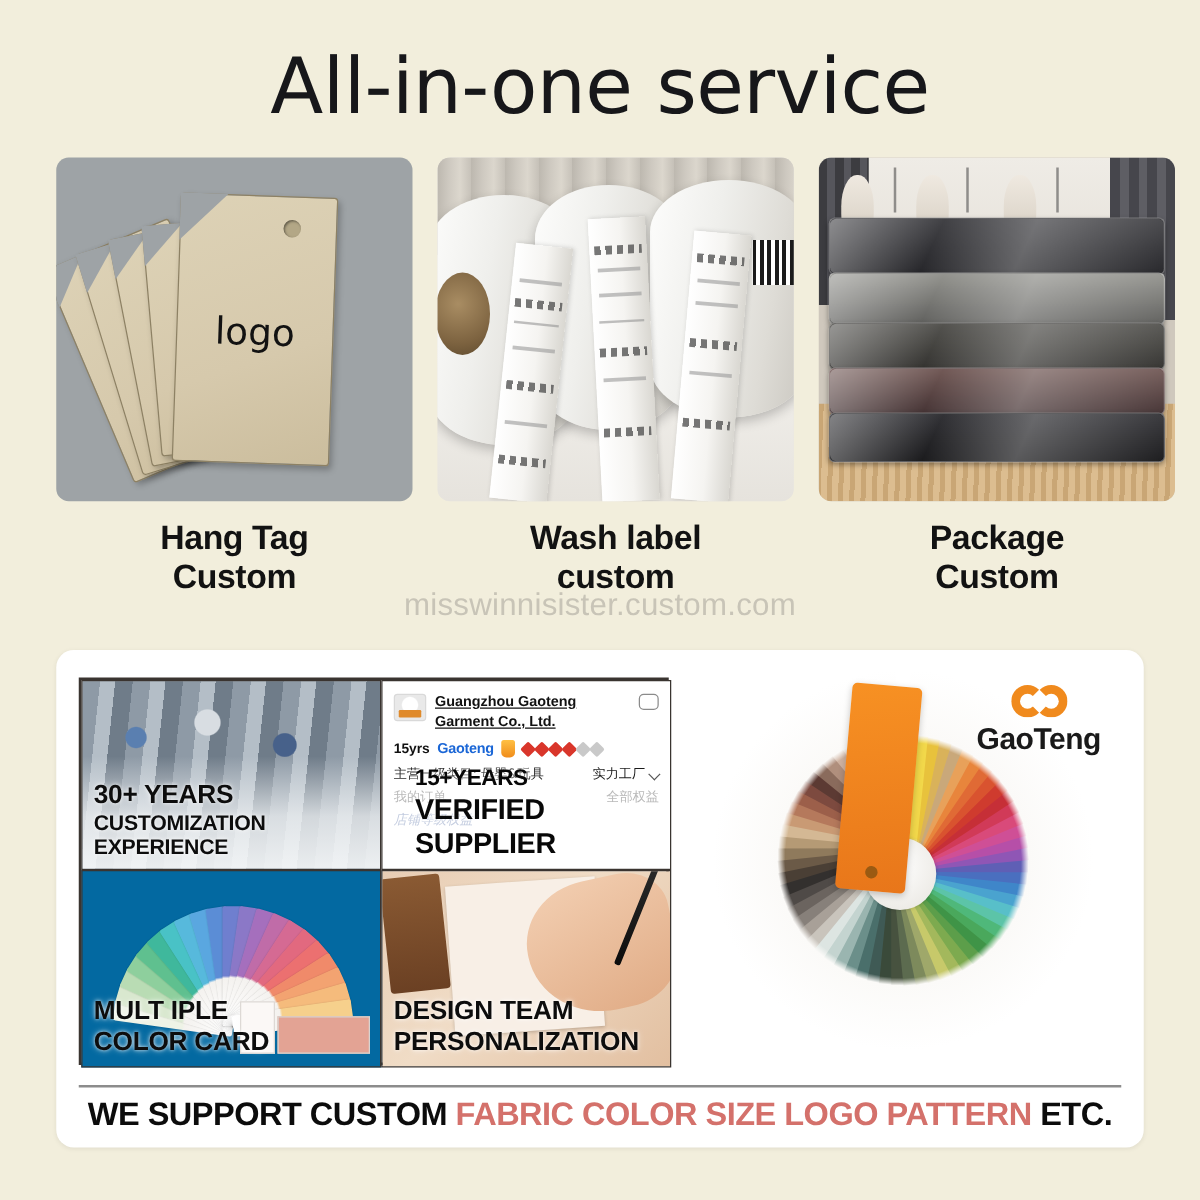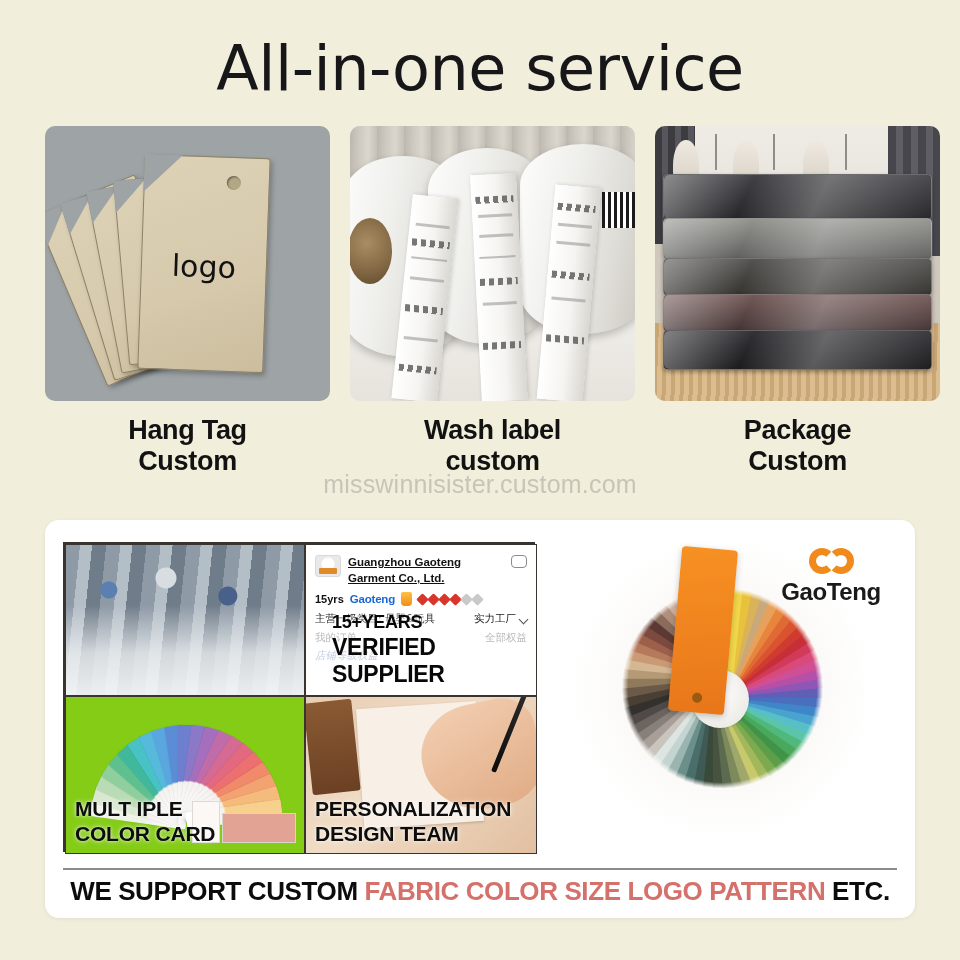--- a/index.html
+++ b/index.html
@@ -335,21 +335,21 @@
     position: absolute;
     left: 26px; bottom: 6px;
     font-weight: 700; color: #080808;
     line-height: 1.2; letter-spacing: -0.3px;
     text-shadow: 0 0 4px rgba(255,255,255,.9);
   }
   .sup-big-overlay .l1 { font-size: 18px; }
   .sup-big-overlay .l2 { font-size: 23px; }
 
   
-  .c-colorcard { background: #84cc16; }
+  .c-colorcard { background: #0369a1; }
   .fan-wrap { position: absolute; left: 8px; top: 4px; width: 224px; height: 120px; }
   .fan-blade {
     position: absolute;
     left: 104px; bottom: 0;
     width: 17px; height: 96px;
     transform-origin: 50% 100%;
     border-radius: 2px;
     box-shadow: 0 0 1px rgba(0,0,0,.25);
   }
   .cc-swatch-box {
@@ -583,20 +583,24 @@
 
 <div class="watermark">misswinnisister.custom.com</div>
 
 <div class="bottom-panel">
   <div class="panel-inner">
 
     <div class="grid2">
 
       <div class="cell c-factory">
         <div class="fog"></div>
+        <div class="cell-overlay">
+          <div class="ov-big">30+ YEARS</div>
+          <div class="ov-sub">CUSTOMIZATION EXPERIENCE</div>
+        </div>
       </div>
 
       <div class="cell c-supplier">
         <div class="sup-head">
           <div class="sup-avatar"></div>
           <div class="sup-name">Guangzhou Gaoteng Garment Co., Ltd.</div>
           <div class="sup-msg-icon"></div>
         </div>
         <div class="sup-badges">
           <span class="b-yrs">15yrs</span>
@@ -662,22 +666,22 @@
           <div class="ov-big">COLOR CARD</div>
         </div>
       </div>
 
       <div class="cell c-design">
         <div class="d-leather"></div>
         <div class="d-sketchpad"></div>
         <div class="d-hand"></div>
         <div class="d-pen"></div>
         <div class="cell-overlay">
+          <div class="ov-big">DESIGN TEAM</div>
           <div class="ov-big">PERSONALIZATION</div>
-          <div class="ov-big">DESIGN TEAM</div>
         </div>
       </div>
     </div>
 
     <div class="fan-big-wrap" id="fan-big">
         <div class="fan-big-blade" style="transform: rotate(174deg); background: linear-gradient(rgb(253, 253, 252) 0%, rgb(253, 253, 252) 8%, rgb(158, 148, 137) 12%, rgb(158, 148, 137) 62%, rgb(251, 250, 248) 66%, rgb(255, 255, 255) 100%);"></div>
         <div class="fan-big-blade" style="transform: rotate(168.387deg); background: linear-gradient(rgb(253, 253, 252) 0%, rgb(253, 253, 252) 8%, rgb(189, 178, 168) 12%, rgb(189, 178, 168) 62%, rgb(251, 250, 248) 66%, rgb(255, 255, 255) 100%);"></div>
         <div class="fan-big-blade" style="transform: rotate(162.774deg); background: linear-gradient(rgb(253, 253, 252) 0%, rgb(253, 253, 252) 8%, rgb(214, 204, 196) 12%, rgb(214, 204, 196) 62%, rgb(251, 250, 248) 66%, rgb(255, 255, 255) 100%);"></div>
         <div class="fan-big-blade" style="transform: rotate(157.161deg); background: linear-gradient(rgb(253, 253, 252) 0%, rgb(253, 253, 252) 8%, rgb(235, 220, 207) 12%, rgb(235, 220, 207) 62%, rgb(251, 250, 248) 66%, rgb(255, 255, 255) 100%);"></div>
         <div class="fan-big-blade" style="transform: rotate(151.548deg); background: linear-gradient(rgb(253, 253, 252) 0%, rgb(253, 253, 252) 8%, rgb(224, 201, 184) 12%, rgb(224, 201, 184) 62%, rgb(251, 250, 248) 66%, rgb(255, 255, 255) 100%);"></div>

